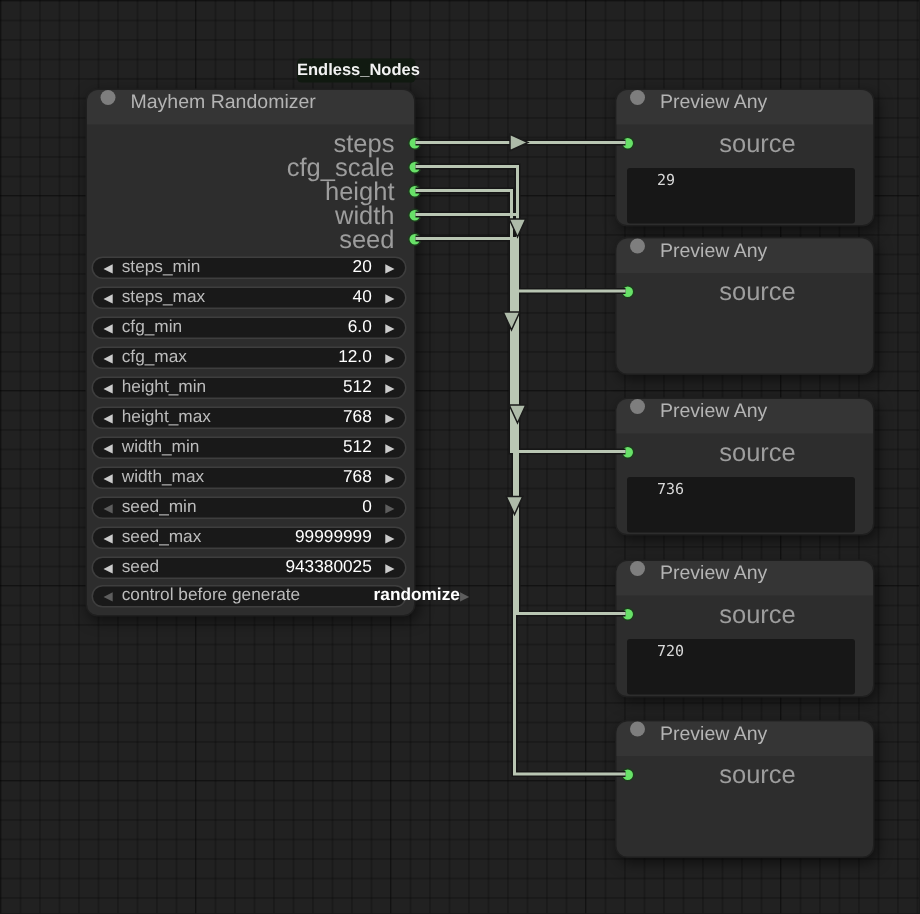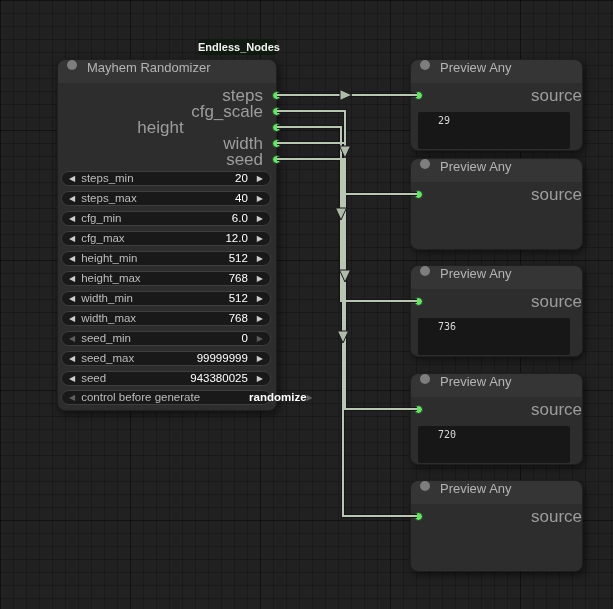--- a/index.html
+++ b/index.html
@@ -20,21 +20,21 @@
     box-shadow:2px 3px 9px rgba(0,0,0,.55);z-index:2;box-sizing:border-box;
   }
   .node-header{
     position:absolute;left:0;top:0;right:0;height:23px;background:#353535;
     border-radius:8px 8px 0 0;display:flex;align-items:flex-start;
   }
   .title-dot{width:10px;height:10px;border-radius:50%;background:#7e7e7e;margin-left:9px;flex:none;}
   .node-title{margin-left:10px;font-size:13px;color:#b4b4b4;white-space:nowrap;}
   .slot{position:absolute;height:14px;line-height:14px;font-size:17px;color:#9d9d9d;}
   .slot.out{right:0;left:0;text-align:right;}
-  .slot.in{left:0;right:0;text-align:right;}
+  .slot.in{left:0;right:0;text-align:center;}
   .slot-dot{
     position:absolute;width:9px;height:9px;border-radius:50%;
     background:#68e168;border:1px solid #1d3a1d;box-sizing:border-box;top:2px;
   }
   .slot.out .slot-dot{right:-5px;}
   .slot.out .slot-label{margin-right:13px;}
   .slot.in .slot-dot{left:3px;}
   .slot.in .slot-label{margin-left:17px;}
   .widget{
     position:absolute;left:3px;right:5px;height:15px;background:#191919;
@@ -90,21 +90,21 @@
   <div class="badge">Endless_Nodes</div>
 
   <div class="node" style="left:57px;top:59px;width:220px;height:352px;">
     <div class="node-header">
       <span class="title-dot"></span>
       <span class="node-title">Mayhem Randomizer</span>
     </div>
 
     <div class="slot out" style="top:29px;"><span class="slot-label">steps</span><span class="slot-dot"></span></div>
     <div class="slot out" style="top:45px;"><span class="slot-label">cfg_scale</span><span class="slot-dot"></span></div>
-    <div class="slot out" style="top:61px;text-align:center;"><span class="slot-label">height</span><span class="slot-dot"></span></div>
+    <div class="slot out" style="top:61px;"><span class="slot-label">height</span><span class="slot-dot"></span></div>
     <div class="slot out" style="top:77px;"><span class="slot-label">width</span><span class="slot-dot"></span></div>
     <div class="slot out" style="top:93px;"><span class="slot-label">seed</span><span class="slot-dot"></span></div>
 
     <div class="widget" style="top:111px;">
         <span class="warrow">◀</span>
         <span class="wlabel">steps_min</span>
         <span class="sp"></span>
         <span class="wvalue">20</span>
         <span class="warrow">▶</span>
       </div>

